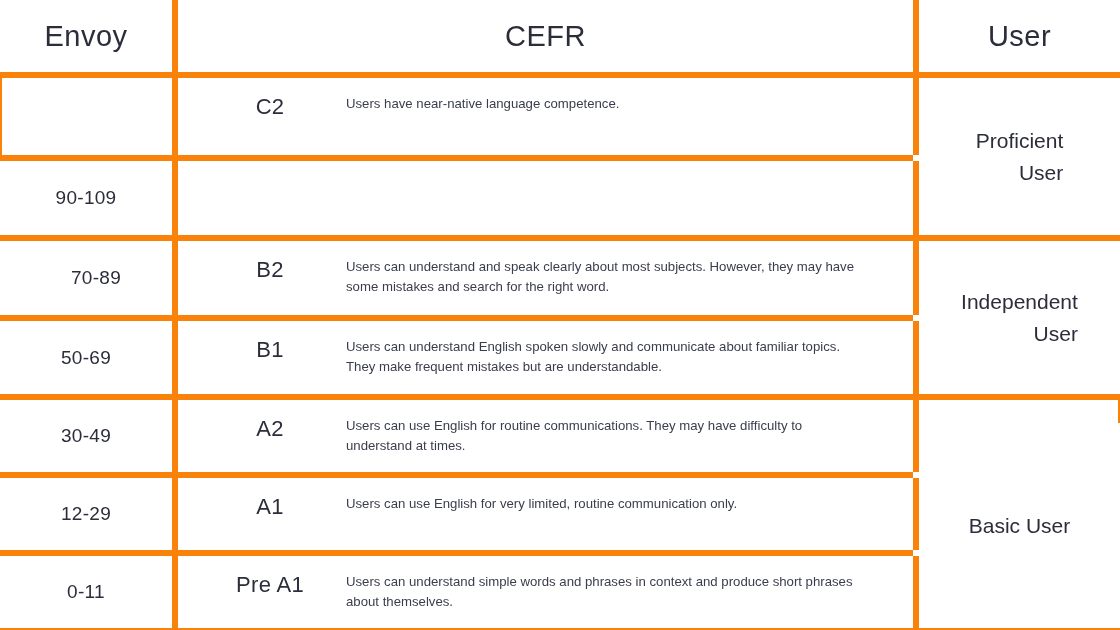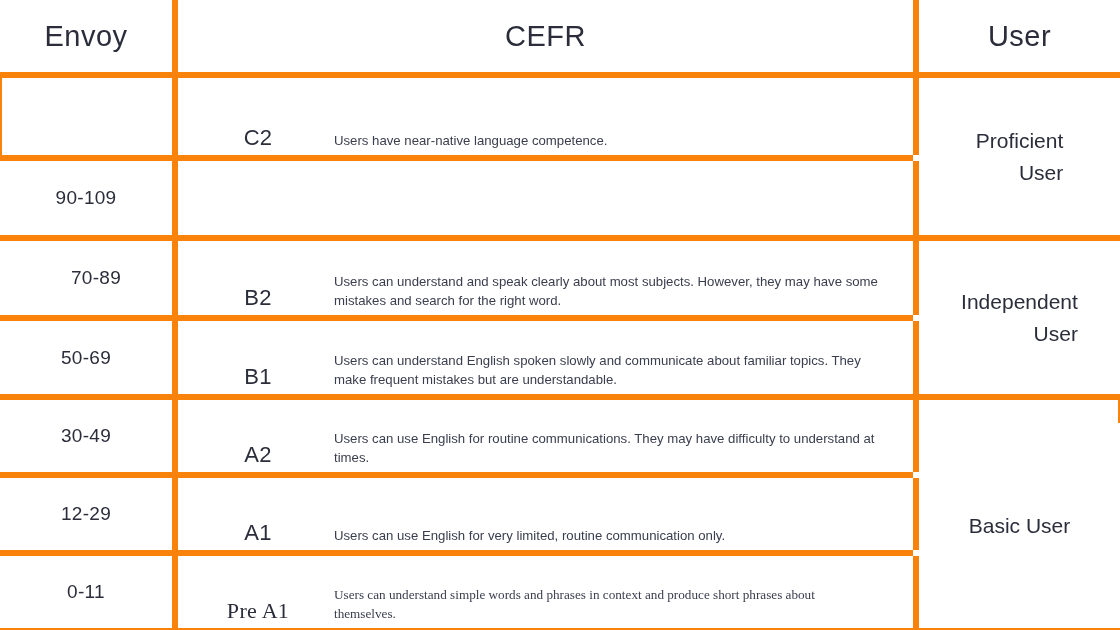--- a/index.html
+++ b/index.html
@@ -70,23 +70,23 @@
 
   .score-cell {
     font-size: 19px;
     letter-spacing: 0.3px;
     color: #2b2d3a;
   }
 
   
   .cefr-cell {
     display: flex;
-    align-items: flex-end;
+    align-items: flex-start;
     justify-content: flex-start;
-    padding: 4px;
+    padding: 16px;
   }
   .cefr-level {
     flex: 0 0 152px;
     text-align: center;
     font-size: 22px;
     letter-spacing: 0.3px;
     color: #2b2d3a;
   }
   .cefr-desc {
     flex: 1 1 auto;
@@ -195,21 +195,21 @@
     <div class="cell cefr-cell" style="grid-column:3; grid-row:13;">
       <div class="cefr-level">A1</div>
       <div class="cefr-desc narrow">Users can use English for very limited, routine communication only.</div>
     </div>
     <div class="bar-v" style="grid-column:4; grid-row:13;"></div>
 
     <div class="bar-h" style="grid-column:1 / span 3; grid-row:14;"></div>
 
     <div class="cell score-cell" style="grid-column:1; grid-row:15;">0-11</div>
     <div class="bar-v" style="grid-column:2; grid-row:15;"></div>
-    <div class="cell cefr-cell" style="grid-column:3; grid-row:15;font-family:Liberation Serif, serif;">
+    <div class="cell cefr-cell" style="grid-column:3; grid-row:15;">
       <div class="cefr-level">Pre A1</div>
       <div class="cefr-desc">Users can understand simple words and phrases in context and produce short phrases about themselves.</div>
     </div>
     <div class="bar-v" style="grid-column:4; grid-row:15;"></div>
 
     <div class="bar-h" style="grid-column:1 / span 5; grid-row:16;"></div>
 
   </div>
 </div>
 

